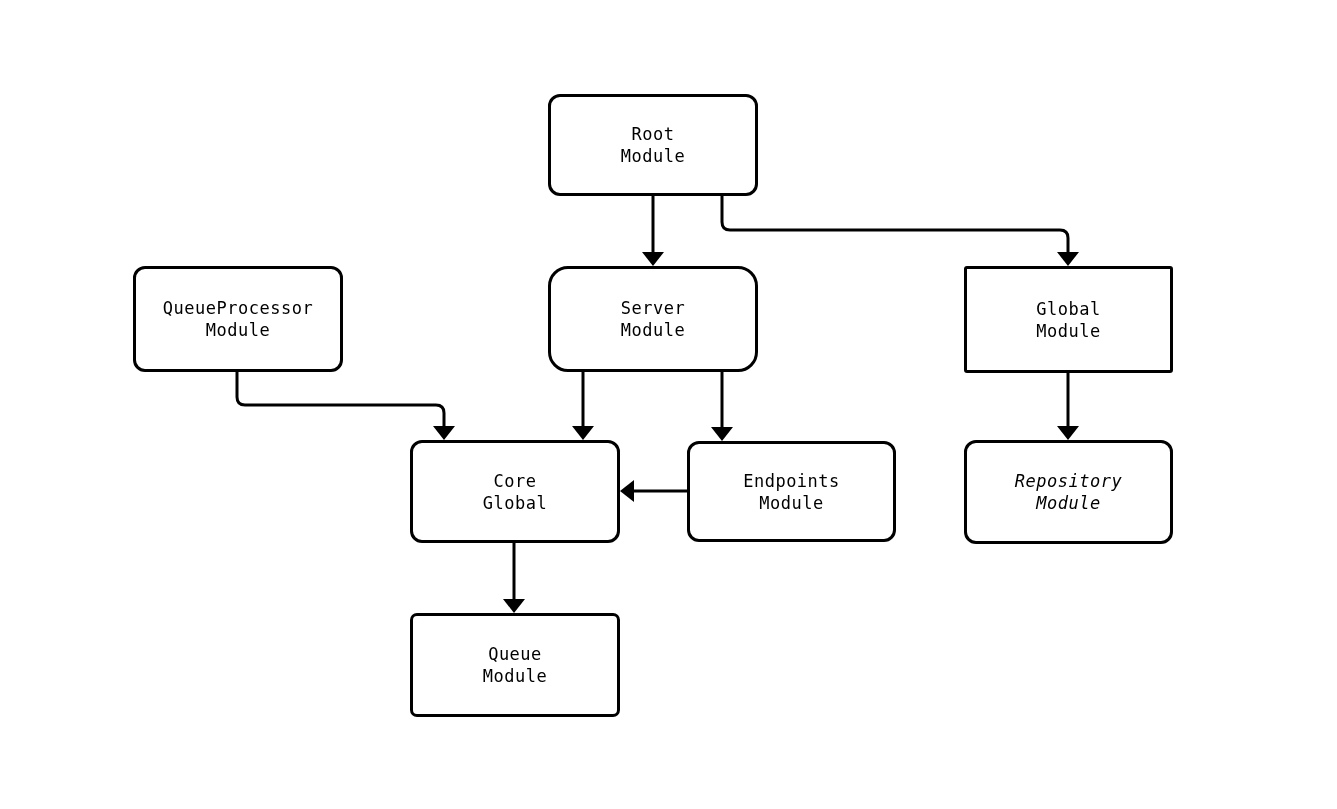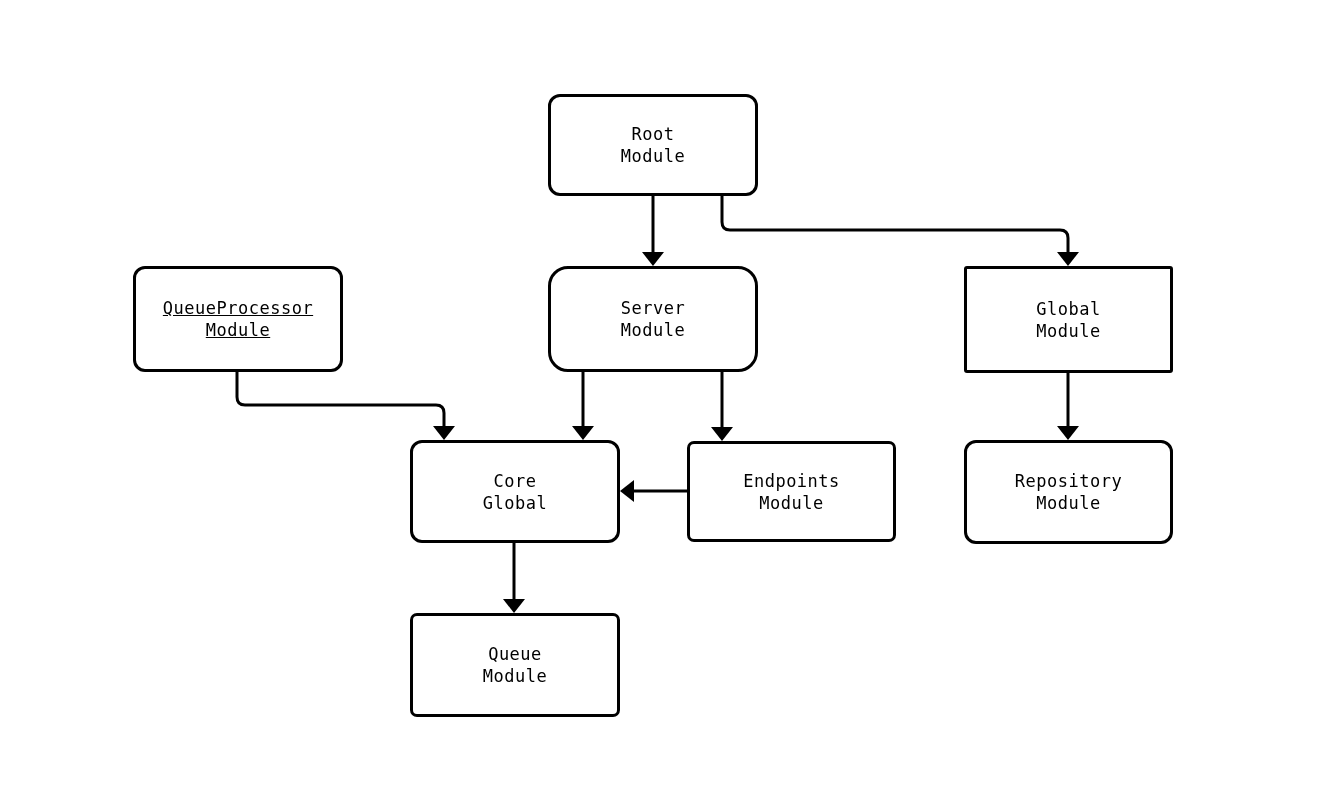--- a/index.html
+++ b/index.html
@@ -86,46 +86,46 @@
         <path d="M 514 543 L 514 599" fill="none" stroke="#000000" stroke-width="3" stroke-linecap="butt" stroke-linejoin="round"></path>
         <polygon points="503,599 525,599 514,613" fill="#000000"></polygon>
       </g>
     </svg>
 
   <div class="node" style="left: 548px; top: 94px; width: 210px; height: 102px; border-width: 3px; border-color: rgb(0, 0, 0); border-radius: 12px;">
     <div class="node-label">Root
 Module</div>
   </div>
 
-  <div class="node" style="left: 133px; top: 266px; width: 210px; height: 106px; border-width: 3px; border-color: rgb(0, 0, 0); border-radius: 12px; text-decoration: underline;">
+  <div class="node" style="left: 133px; top: 266px; width: 210px; height: 106px; border-width: 3px; border-color: rgb(0, 0, 0); border-radius: 12px;">
     <div class="node-label">QueueProcessor
 Module</div>
   </div>
 
   <div class="node" style="left: 548px; top: 266px; width: 210px; height: 106px; border-width: 3px; border-color: rgb(0, 0, 0); border-radius: 20px;">
     <div class="node-label">Server
 Module</div>
   </div>
 
   <div class="node" style="left: 964px; top: 266px; width: 209px; height: 107px; border-width: 3px; border-color: rgb(0, 0, 0); border-radius: 3px;">
     <div class="node-label">Global
 Module</div>
   </div>
 
   <div class="node" style="left: 410px; top: 440px; width: 210px; height: 103px; border-width: 3px; border-color: rgb(0, 0, 0); border-radius: 12px;">
     <div class="node-label">Core
 Global</div>
   </div>
 
-  <div class="node" style="left: 687px; top: 441px; width: 209px; height: 101px; border-width: 3px; border-color: rgb(0, 0, 0); border-radius: 7px;">
+  <div class="node" style="left: 687px; top: 441px; width: 209px; height: 101px; border-width: 3px; border-color: rgb(0, 0, 0); border-radius: 12px;">
     <div class="node-label">Endpoints
 Module</div>
   </div>
 
-  <div class="node" style="left: 964px; top: 440px; width: 209px; height: 104px; border-width: 3px; border-color: rgb(0, 0, 0); border-radius: 12px;">
+  <div class="node" style="left: 964px; top: 440px; width: 209px; height: 104px; border-width: 3px; border-color: rgb(0, 0, 0); border-radius: 12px; font-style: italic;">
     <div class="node-label">Repository
 Module</div>
   </div>
 
   <div class="node" style="left: 410px; top: 613px; width: 210px; height: 104px; border-width: 3px; border-color: rgb(0, 0, 0); border-radius: 7px;">
     <div class="node-label">Queue
 Module</div>
   </div>
 
 </div>

